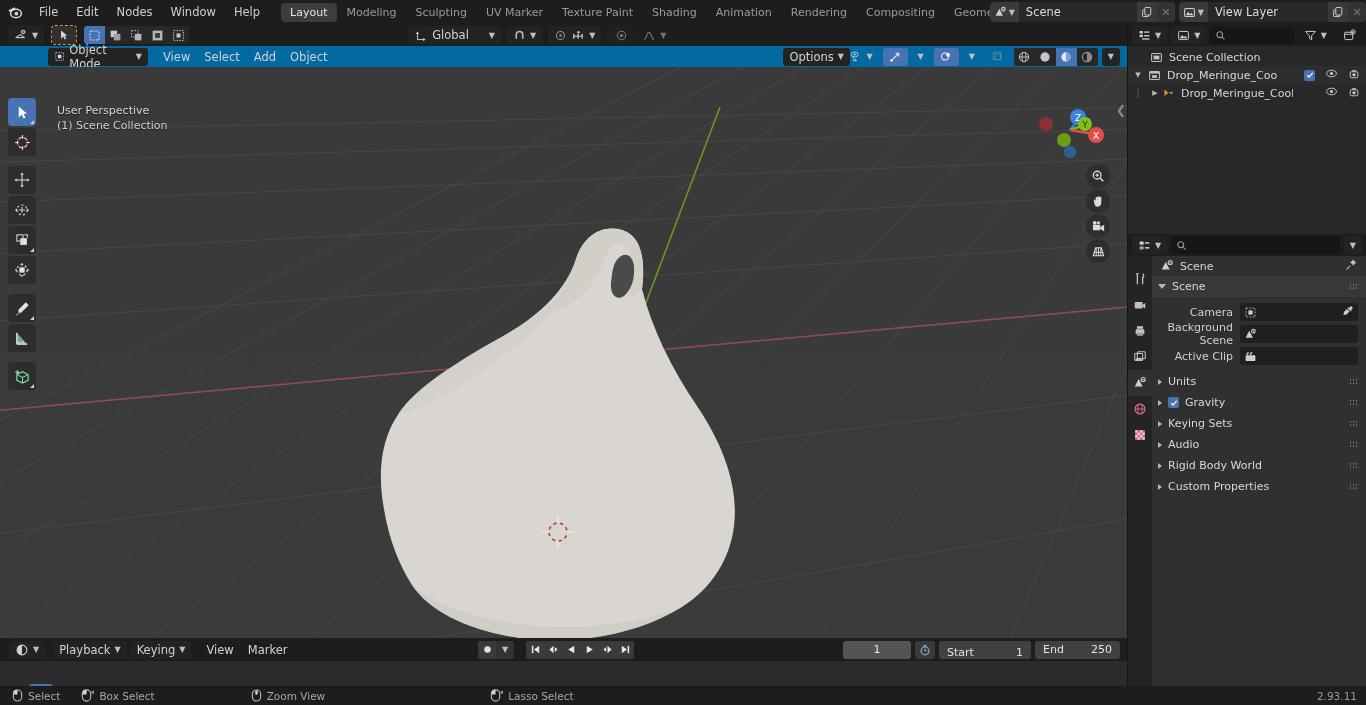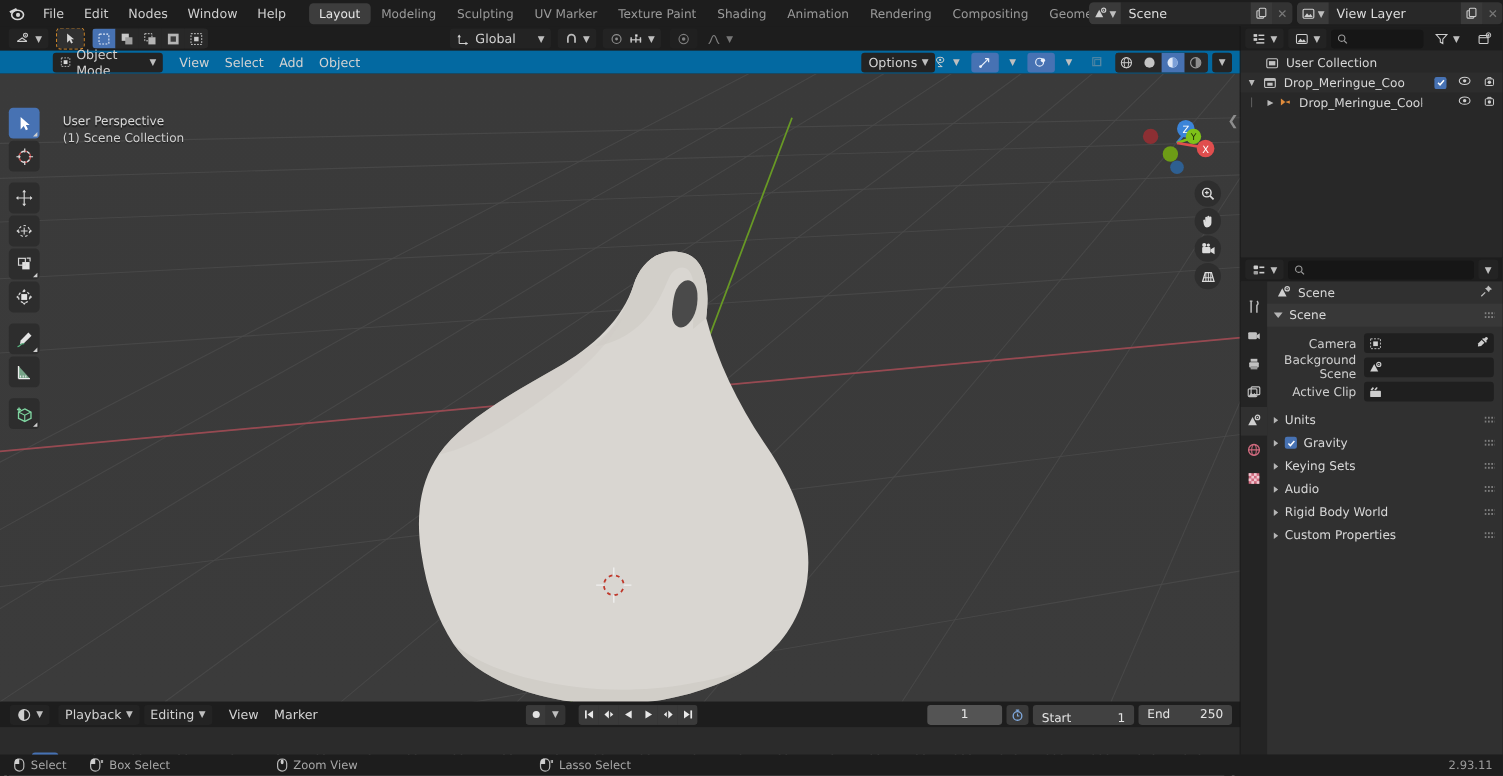--- a/index.html
+++ b/index.html
@@ -555,21 +555,21 @@
             <circle cx="8" cy="8" r="5.6" fill="none" stroke="#cfcfcf" stroke-width="1.3"></circle>
             <path d="M8 2.4 A5.6 5.6 0 0 0 8 13.6 Z" fill="#cfcfcf"></path>
           </svg>
         <span class="chev">▼</span>
       </div>
       <div class="hbtn dark" style="margin-left:8px;">
         <span>Playback</span>
         <span class="chev">▼</span>
       </div>
       <div class="hbtn dark" style="margin-left:4px;">
-        <span>Editing</span>
+        <span>Keying</span>
         <span class="chev">▼</span>
       </div>
       <div class="hmenu" style="margin-left:8px;">View</div>
       <div class="hmenu">Marker</div>
 
       <div style="position:absolute;left:478px;display:flex;align-items:center;gap:4px;">
         <div class="playgrp">
           <div class="pb">
               <svg width="9" height="9" viewBox="0 0 10 10">
                 <circle cx="5" cy="5" r="3.6" fill="#e2e2e2"></circle>
@@ -719,21 +719,21 @@
 
     <div class="ol-body">
       <div class="ol-row">
         <span style="width:22px"></span>
         <span style="margin-right:6px;display:flex">
           <svg width="13" height="13" viewBox="0 0 16 16">
               <rect x="2" y="3" width="12" height="10" rx="1.4" fill="none" stroke="#c2c2c2" stroke-width="1.3"></rect>
               <rect x="4.4" y="5.6" width="7.2" height="4.8" fill="#c2c2c2"></rect>
             </svg>
         </span>
-        <span class="name">User Collection</span>
+        <span class="name">Scene Collection</span>
       </div>
 
       <div class="ol-row alt">
         <span style="width:20px;text-align:center;font-size:7px;color:#b9b9b9;">▼</span>
         <span style="margin-right:6px;display:flex">
           <svg width="13" height="13" viewBox="0 0 16 16">
               <rect x="2" y="3" width="12" height="10" rx="1.4" fill="none" stroke="#c2c2c2" stroke-width="1.3"></rect>
               <rect x="2" y="3" width="12" height="2.6" fill="#c2c2c2"></rect>
               <rect x="5" y="7.6" width="6" height="3.4" fill="#c2c2c2"></rect>
             </svg>

